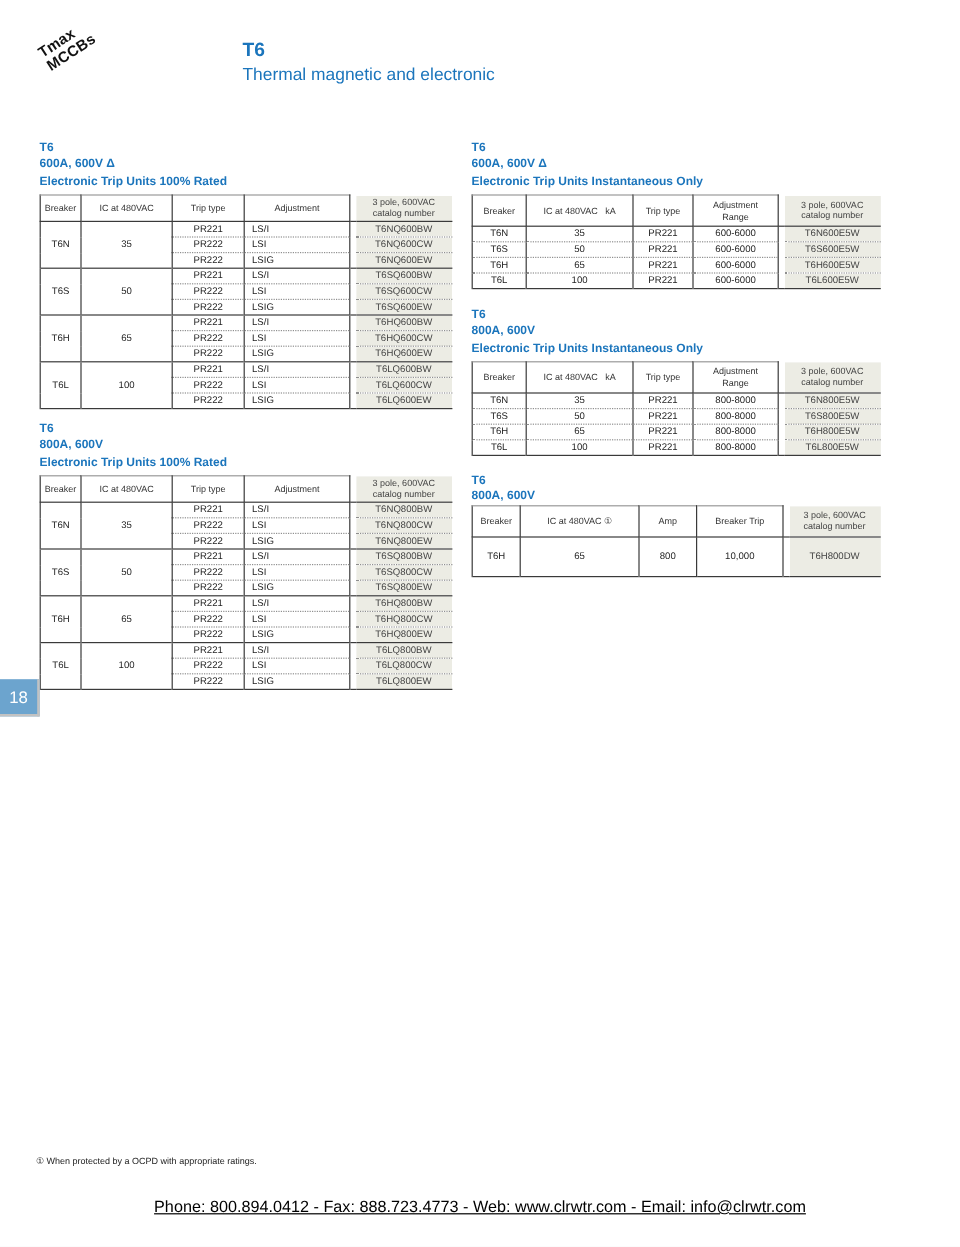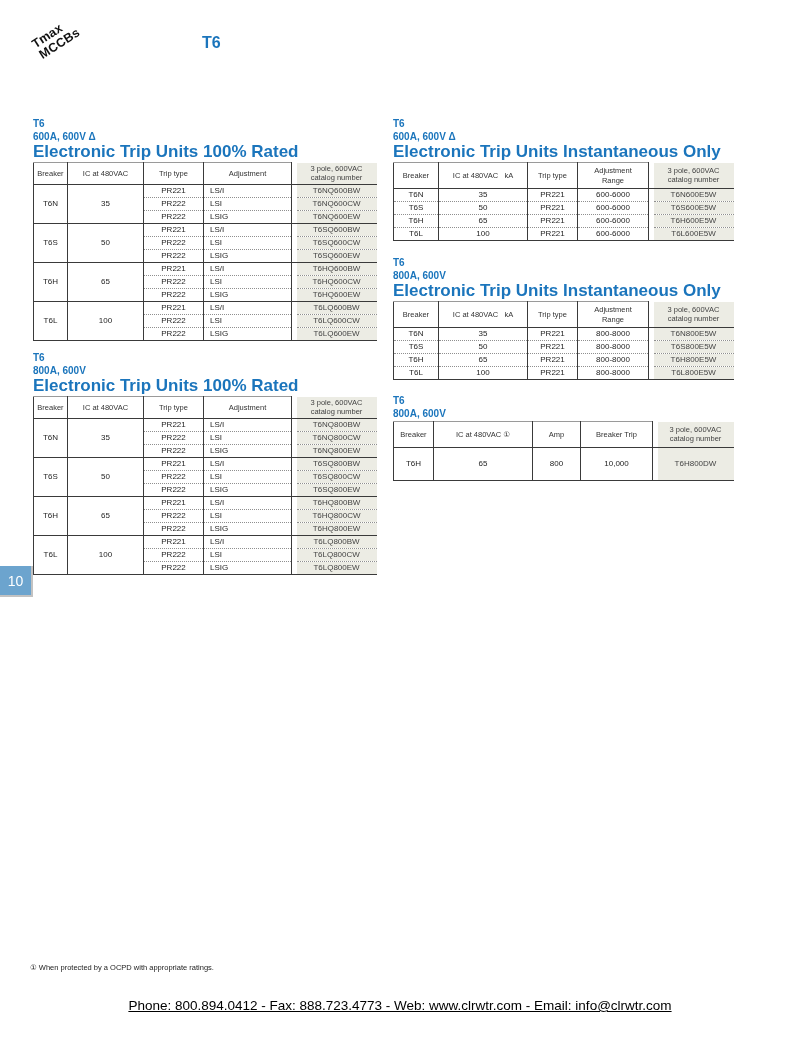--- a/index.html
+++ b/index.html
@@ -17,21 +17,21 @@
   .brand{position:absolute;left:30px;top:40px;transform:rotate(-33deg);transform-origin:left top;
          font-weight:bold;font-size:12.5px;line-height:13px;color:#111;letter-spacing:.2px;}
   .main-header{position:absolute;left:202px;top:33px;color:var(--blue);}
   .main-header .h-title{font-size:16px;font-weight:bold;line-height:20px;}
   .main-header .h-sub{font-size:14.5px;font-weight:normal;line-height:21px;}
 
   .sec{position:absolute;}
   .sec .tl{color:var(--blue);font-weight:bold;}
   .sec .tl1{font-size:10px;line-height:13px;}
   .sec .tl2{font-size:10px;line-height:14px;}
-  .sec .tl3{font-size:17px;line-height:15px;margin-bottom:3px;}
+  .sec .tl3{font-size:10px;line-height:15px;margin-bottom:3px;}
 
   table.t{border-collapse:collapse;table-layout:fixed;border-bottom:1.5px solid var(--line-dark);}
   .t th,.t td{font-size:8px;padding:0 2px;text-align:center;font-weight:normal;color:var(--txt);
               white-space:pre-line;overflow:hidden;line-height:9.5px;}
   .t thead th{font-size:7.5px;color:#333;height:22px;border-bottom:1px solid var(--line-dark);}
   .t.flat thead th{height:26px;}
   .t thead th.c0,.t thead th.c1,.t thead th.c2,.t thead th.c3{border-top:1px solid #9a9a9a;}
   .t th.c0,.t td.c0{border-left:1px solid var(--line-dark);}
   .t th.c0,.t td.c0,.t th.c1,.t td.c1,.t th.c2,.t td.c2,.t th.c3,.t td.c3{border-right:1px solid var(--line-dark);}
   .t th.cat,.t td.cat{background:var(--cat-bg);color:#444;}
@@ -53,20 +53,21 @@
 
 <div class="page">
 
   <div class="brand">
     <div>Tmax</div>
     <div>MCCBs</div>
   </div>
 
   <div class="main-header">
     <div class="h-title">T6</div>
+    <div class="h-sub">Thermal magnetic and electronic</div>
   </div>
 
   <section class="sec" style="left:33px;top:117px;">
       <div class="tl tl1">T6</div>
       <div class="tl tl2">600A, 600V Δ</div>
       <div class="tl tl3">Electronic Trip Units 100% Rated</div>
       <table class="t grouped">
         <colgroup>
           <col style="width: 34px;">
           <col style="width: 76px;">
@@ -429,17 +430,17 @@
             <td class="c1" style="height: 33px;">65</td>
             <td class="c2" style="height: 33px;">800</td>
             <td class="c3" style="height: 33px;">10,000</td>
             <td class="gap" style="height: 33px;"></td>
             <td class="c4 cat" style="height: 33px;">T6H800DW</td>
           </tr>
         </tbody>
       </table>
     </section>
 
-  <div class="page-tab">10</div>
+  <div class="page-tab">18</div>
   <div class="footnote">① When protected by a OCPD with appropriate ratings.</div>
   <div class="footer">Phone: 800.894.0412 - Fax: 888.723.4773 - Web: www.clrwtr.com - Email: info@clrwtr.com</div>
 
 </div>
 
 </body></html>

